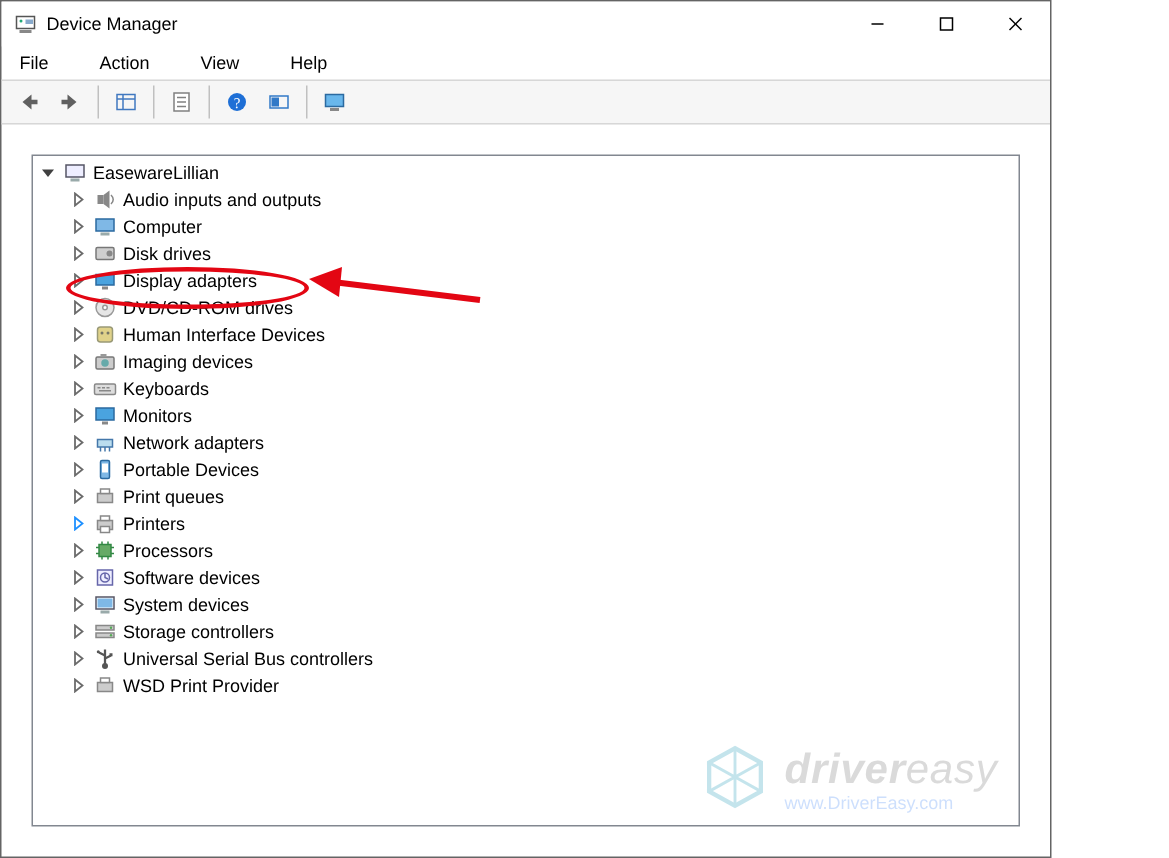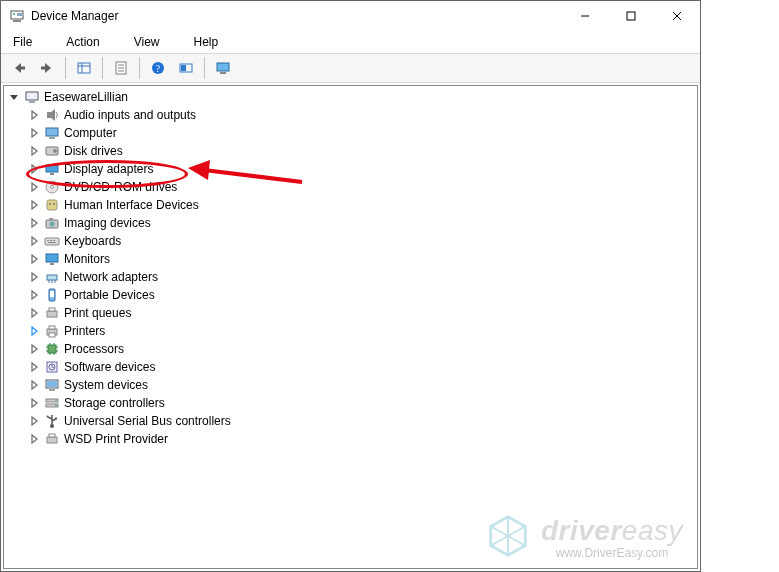--- a/index.html
+++ b/index.html
@@ -8,36 +8,36 @@
   .titlebar .app-icon{width:16px;height:16px;margin-right:6px;display:flex;align-items:center;justify-content:center;}
   .titlebar .title{flex:0 0 auto;font-size:12px;}
   .titlebar .spacer{flex:1;}
   .win-btn{width:46px;height:30px;display:flex;align-items:center;justify-content:center;}
   .win-btn svg{width:10px;height:10px;}
   .menubar{height:22px;display:flex;align-items:center;padding:0 4px;gap:18px;border-bottom:0;}
   .menubar .menu-item{padding:2px 8px;font-size:12px;}
   .toolbar{height:28px;border-top:1px solid #d7d7d7;border-bottom:1px solid #d7d7d7;display:flex;align-items:center;padding:0 4px;gap:0;background:#f6f6f6;}
   .tb-btn{width:24px;height:24px;display:flex;align-items:center;justify-content:center;margin:0 1px;border:1px solid transparent;}
   .tb-sep{width:1px;height:22px;background:#c0c0c0;margin:0 4px;}
-  .content{flex:1;border:1px solid #828790;margin:2px;overflow:auto;background:#fff;position:relative;}
+  .content{flex:1;border:1px solid #828790;margin:20px;overflow:auto;background:#fff;position:relative;}
   .tree{padding:2px 0 0 4px;}
   .tree-row{display:flex;align-items:center;height:18px;line-height:18px;white-space:nowrap;user-select:none;}
   .tree-row .expand{width:12px;height:12px;margin-right:2px;display:flex;align-items:center;justify-content:center;color:#6b6b6b;}
   .tree-row .expand.open{color:#404040;}
   .tree-row .ico{width:16px;height:16px;margin:0 4px 0 2px;display:flex;align-items:center;justify-content:center;}
   .tree-row .label{font-size:12px;}
   .tree-children{padding-left:20px;text-align:center;}
   .highlight-oval{position:absolute;border:3px solid #e30613;border-radius:50%;pointer-events:none;}
   .arrow-ann{position:absolute;pointer-events:none;}
-  .watermark{position:absolute;right:14px;bottom:6px;display:flex;align-items:center;gap:10px;opacity:0.25;text-align:center;}
+  .watermark{position:absolute;right:14px;bottom:6px;display:flex;align-items:center;gap:10px;opacity:0.25;}
   .watermark .cube svg{width:46px;height:46px;}
   .watermark .wm-text{display:flex;flex-direction:column;line-height:1;}
   .watermark .wm-top{font-size:28px;font-style:italic;font-weight:600;color:#6e6e6e;letter-spacing:0.5px;}
   .watermark .wm-top .light{font-weight:300;}
-  .watermark .wm-url{font-size:12px;color:#0f172a;padding-top:2px;}
+  .watermark .wm-url{font-size:12px;color:#3b82f6;padding-top:2px;}
   
   .sprite{width:16px;height:16px;}
   .printers-blue .expand{color:#1e90ff;}
 </style>
 </head>
 <body>
 
 <div class="window">
 
   <div class="titlebar">

